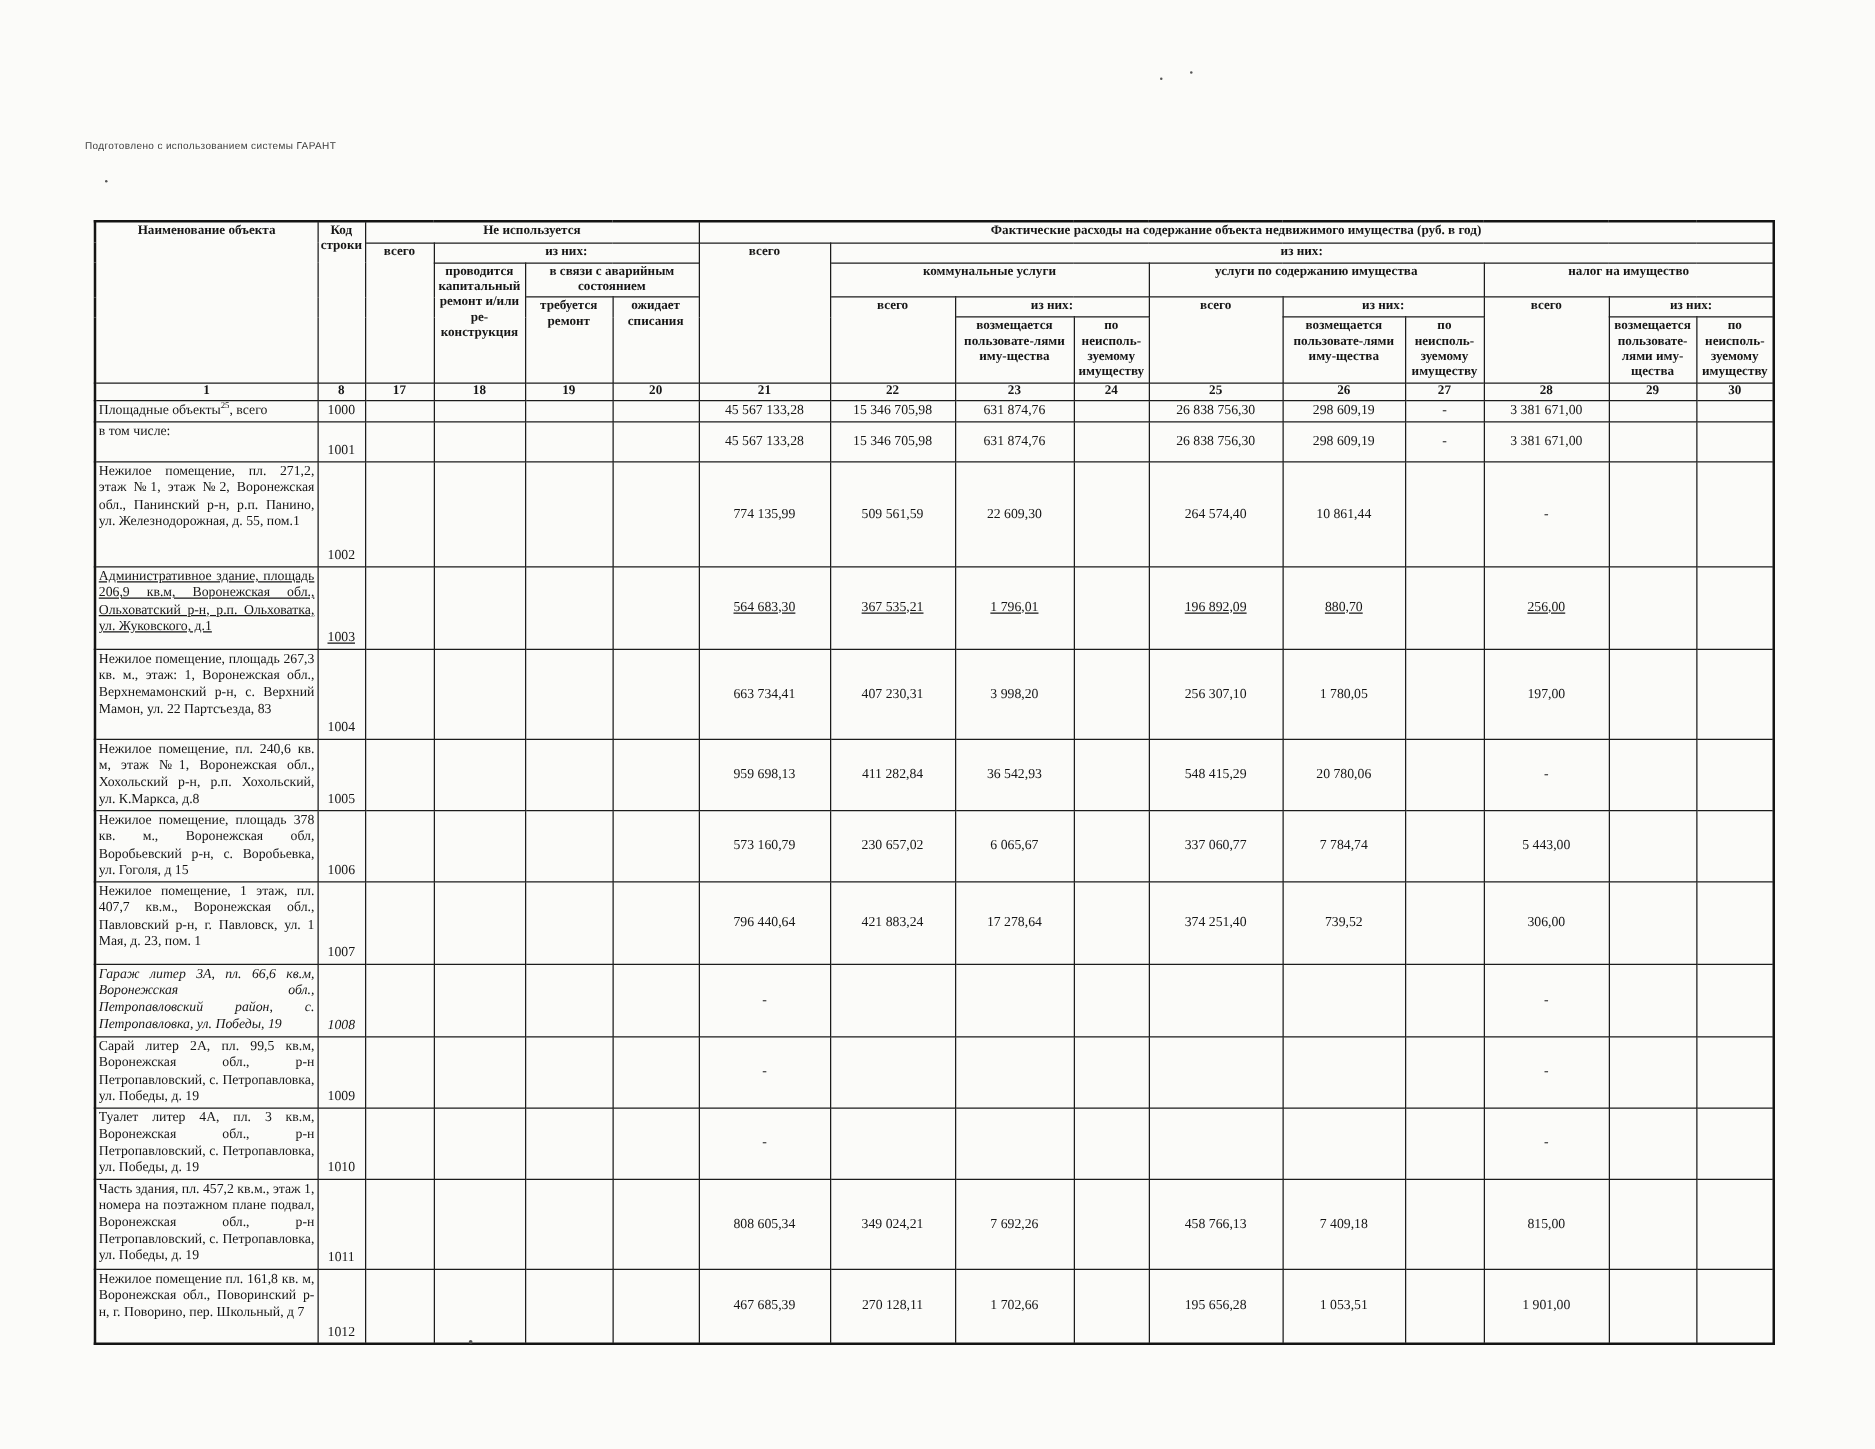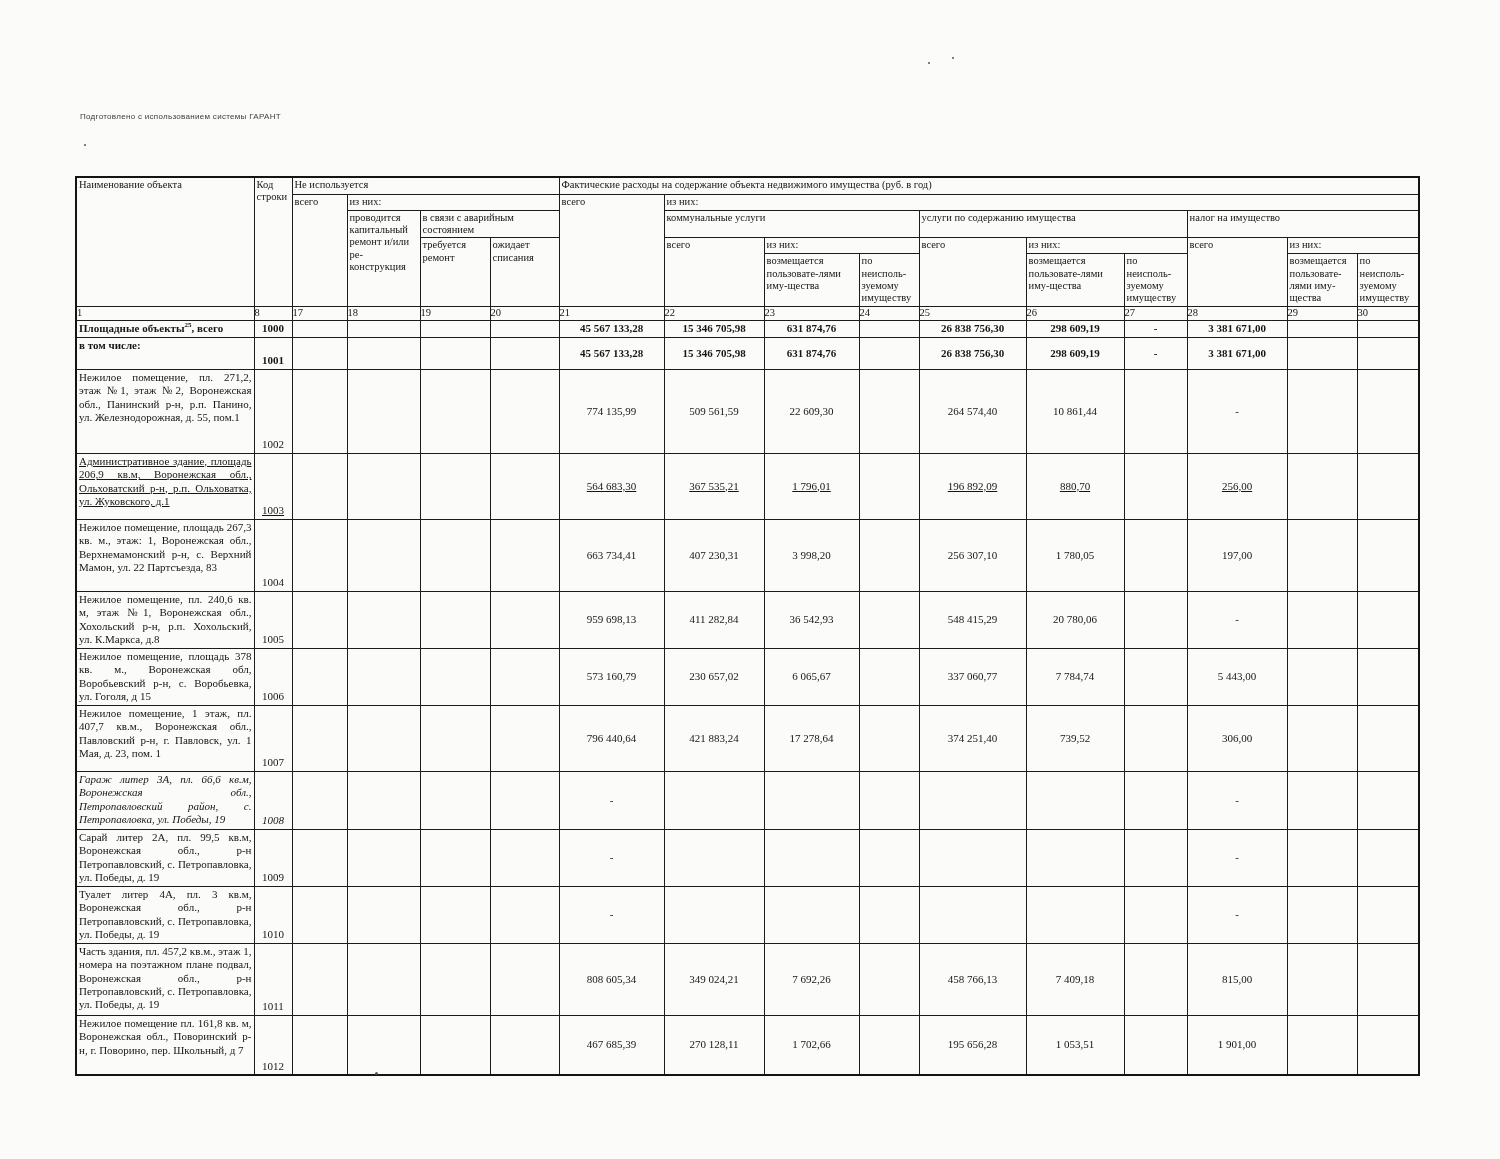--- a/index.html
+++ b/index.html
@@ -4,49 +4,49 @@
 <style>
   html,body{margin:0;padding:0;}
   body{
     width:1500px;height:1159px;position:relative;
     background:#fbfbf9;
     font-family:"Liberation Serif","DejaVu Serif",serif;
     color:#161616;
     overflow:hidden;
   }
   .watermark{
-    position:absolute;left:80px;top:112px;
+    position:absolute;left:68px;top:112px;
     font-family:"Liberation Sans","DejaVu Sans",sans-serif;
     font-size:8px;color:#3c3c3c;letter-spacing:.3px;
   }
   table.main{
     position:absolute;left:75px;top:176px;width:1345px;
     border-collapse:collapse;table-layout:fixed;
     border:2px solid #141414;
   }
   table.main td{
     border:1px solid #1c1c1c;
     overflow:hidden;
     padding:1px 2px;
   }
   thead td{
     font-size:10.5px;line-height:1.18;
-    text-align:left;vertical-align:top;padding-top:2px;
+    text-align:center;vertical-align:top;padding-top:2px;font-weight:bold;
   }
   thead tr.nums td{
     font-size:10.5px;vertical-align:middle;padding:0;
   }
   tbody td{font-size:11px;line-height:1.22;}
   td.name{
     text-align:justify;vertical-align:top;padding:1px 3px 2px 3px;
   }
   td.name.center-name{text-align:center;}
   td.code{text-align:center;vertical-align:bottom;padding-bottom:2px;}
   td.val{text-align:center;vertical-align:middle;}
-  tr.totals td.val, tr.totals td.code, tr.totals td.name{font-weight:bold;}
+  tr.totals td.val, tr.totals td.code, tr.totals td.name{font-weight:normal;}
   tr.totals td.name{text-align:left;}
   sup{font-size:7px;line-height:0;}
   .speck{position:absolute;background:#555;border-radius:50%;}
 </style>
 </head>
 <body>
 
 <div class="watermark">Подготовлено с использованием системы ГАРАНТ</div>
 
 <table class="main">

